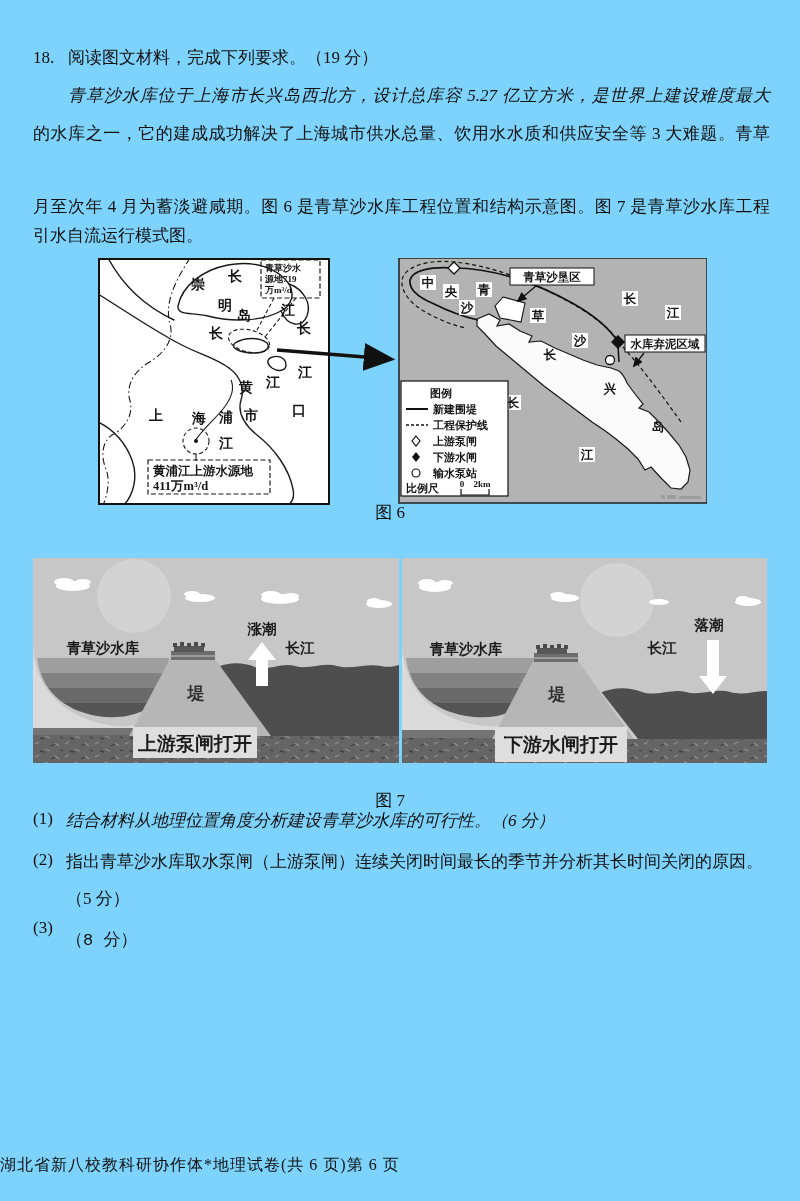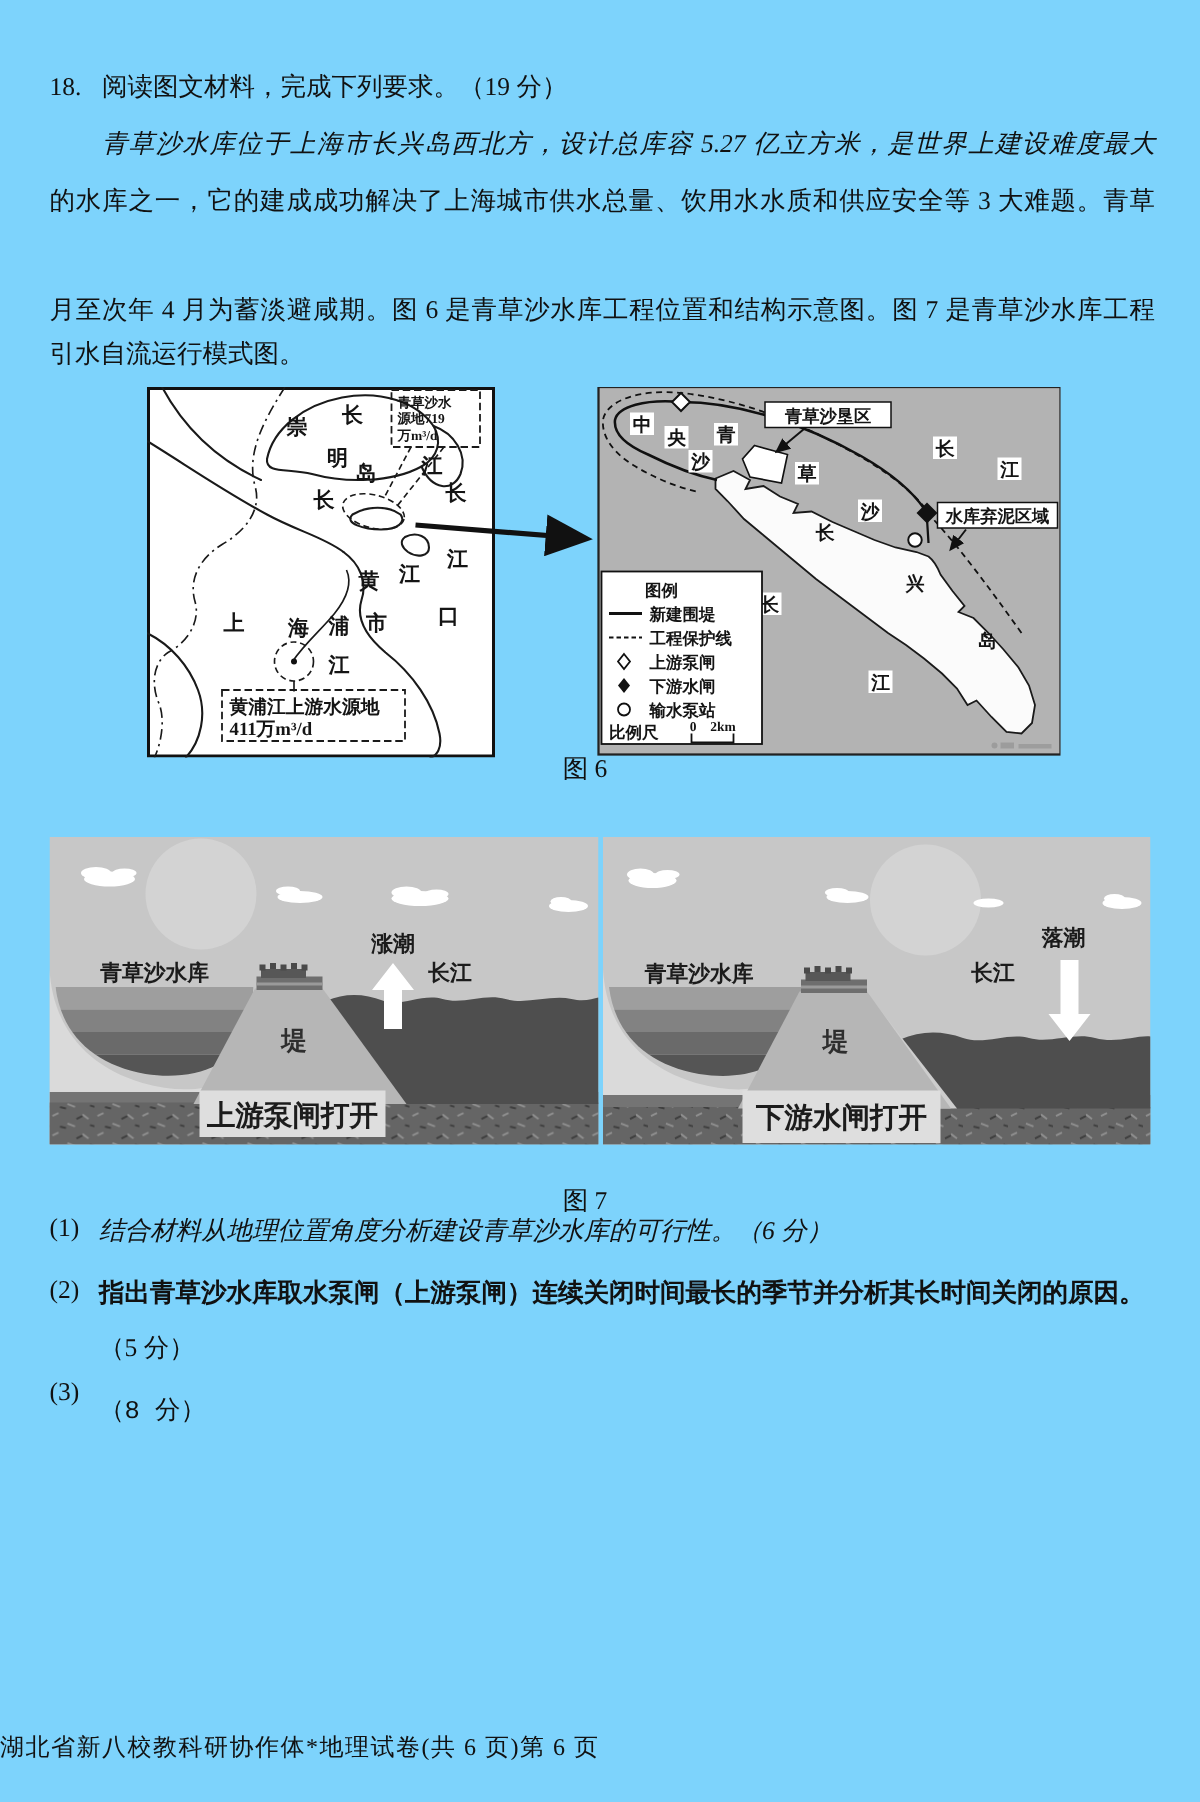--- a/index.html
+++ b/index.html
@@ -297,21 +297,21 @@
       <text class="p7cap" x="159" y="193" text-anchor="middle">下游水闸打开</text>
     </svg>
   </div>
 
   <div class="abs figcap" style="left:0;top:744px;margin-top:45px;">图 7</div>
 
   <div class="abs qnum" style="left:33px;top:809px;">(1)</div>
   <div class="abs qtext" style="left:66px;top:809px;font-style:italic;">结合材料从地理位置角度分析建设青草沙水库的可行性。（6 分）</div>
 
   <div class="abs qnum" style="left:33px;top:850px;">(2)</div>
-  <div class="abs qtext" style="left:66px;top:850px;font-weight:bold;">指出青草沙水库取水泵闸（上游泵闸）连续关闭时间最长的季节并分析其长时间关闭的原因。</div>
+  <div class="abs qtext" style="left:66px;top:850px;">指出青草沙水库取水泵闸（上游泵闸）连续关闭时间最长的季节并分析其长时间关闭的原因。</div>
   <div class="abs qtext" style="left:66px;top:887px;">（5 分）</div>
 
   <div class="abs qnum" style="left:33px;top:918px;">(3)</div>
   <div class="abs qtext" style="left:66px;top:928px;font-family:Liberation Mono, monospace;">（8 分）</div>
 
   <div class="abs footer" style="left:0;top:1155px;">湖北省新八校教科研协作体*地理试卷(共 6 页)第 6 页</div>
 
 </div>
 
 </body></html>

